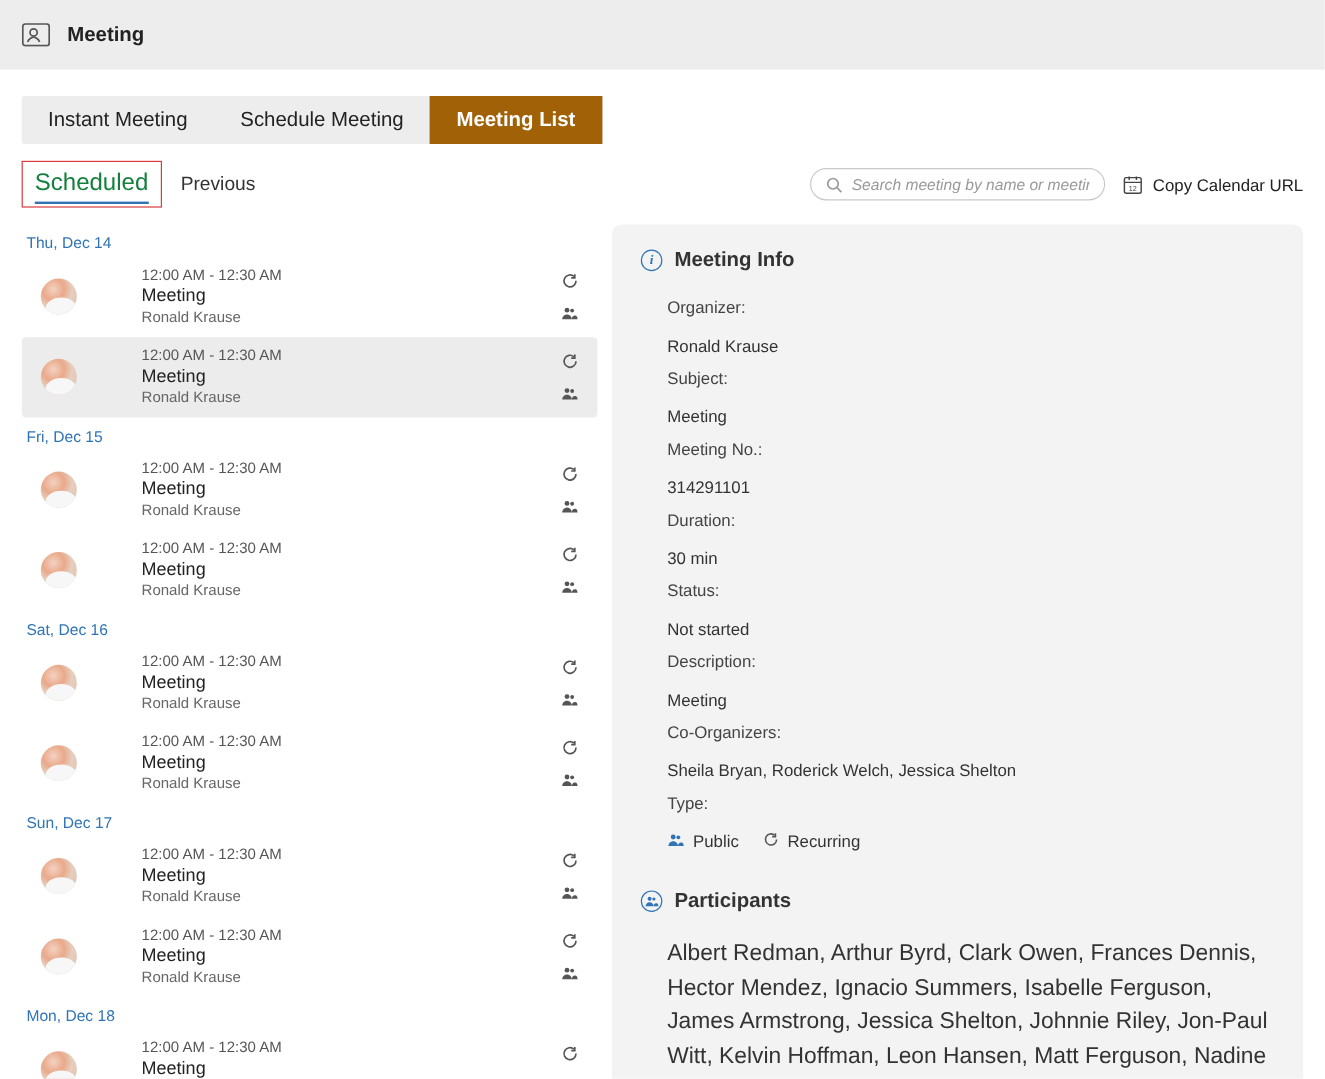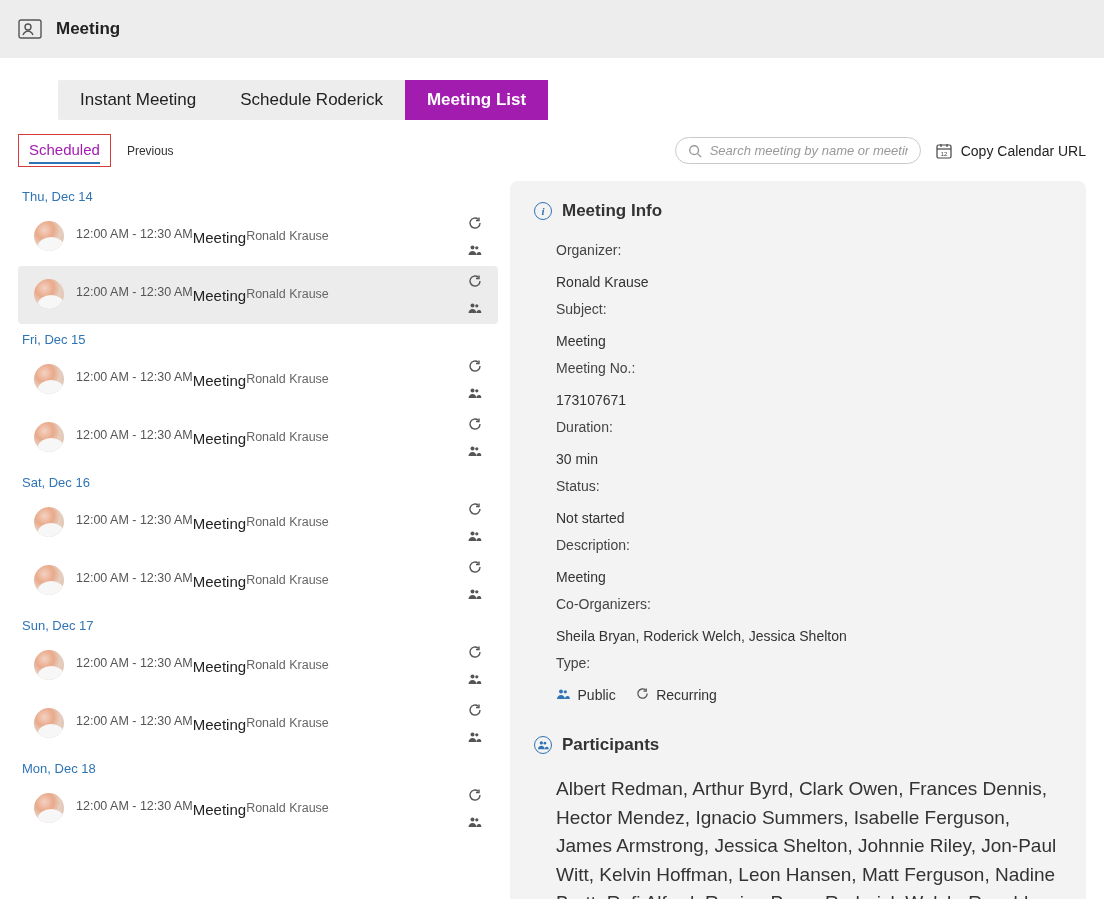--- a/index.html
+++ b/index.html
@@ -33,56 +33,55 @@
   .main-wrap {
     padding: 0 18px 18px 18px;
   }
   
   .tabs-row {
     display: flex;
     background: #ededed;
     margin-top: 22px;
     width: fit-content;
     border-radius: 2px;
-    margin-left: 40px;
   }
   .tabs-row .tab {
     padding: 10px 22px;
     font-size: 17px;
     color: #222;
     cursor: pointer;
   }
   .tabs-row .tab.active {
-    background: #a21caf;
+    background: #a16207;
     color: #fff;
     font-weight: 600;
   }
   
   .sub-row {
     display: flex;
     align-items: center;
     justify-content: space-between;
     margin-top: 12px;
     padding: 2px 0;
   }
   .sub-row-left { display: flex; align-items: center; gap: 16px; }
   .sched-box {
     border: 1.5px solid #d93b3b;
     padding: 6px 10px 2px 10px;
     border-bottom: 1.5px solid #d93b3b;
   }
   .sched-box .sched-label {
-    color: #a21caf;
-    font-size: 15px;
+    color: #15803d;
+    font-size: 20px;
     padding-bottom: 4px;
     border-bottom: 2px solid #2f74b5;
     display: inline-block;
   }
   .prev-label {
-    font-size: 12px;
+    font-size: 16px;
     color: #333;
     cursor: pointer;
   }
   .sub-row-right { display: flex; align-items: center; gap: 14px; }
   .search-box {
     display: flex;
     align-items: center;
     border: 1px solid #c9c9c9;
     border-radius: 18px;
     padding: 5px 12px;
@@ -143,21 +142,21 @@
     background: radial-gradient(circle at 35% 30%, #f4d2c2 0%, #e9a98a 32%, #e6cfc0 55%, #d9baa5 100%);
     flex-shrink: 0;
     position: relative;
     overflow: hidden;
   }
   .avatar::after{
     content:"";
     position:absolute; bottom:-4px; left:4px; width:26px; height:18px;
     background: #f7f7f7; border-radius: 50% 50% 0 0;
   }
-  .mi-text { display:flex; flex-grow:1; }
+  .mi-text { display:flex; flex-direction:column; flex-grow:1;margin-left:42px; }
   .mi-time { font-size: 12.5px; color: #555; }
   .mi-title { font-size: 15px; color: #222; margin-top: 2px; }
   .mi-org { font-size: 12.5px; color: #666; margin-top: 2px; }
   .mi-icons { display:flex; flex-direction:column; gap: 14px; align-items:center; color:#555; }
   
   .detail-panel {
     background: #f3f3f3;
     border-radius: 8px;
     padding: 20px 24px 22px 24px;
     flex-grow: 1;
@@ -212,21 +211,21 @@
       <path d="M5 16c1-3 4-4 5-4s4 1 5 4"></path>
     </svg>
   </span>
   <span class="app-header-title">Meeting</span>
 </div>
 
 <div class="main-wrap">
 
   <div class="tabs-row">
     <div class="tab">Instant Meeting</div>
-    <div class="tab">Schedule Roderick</div>
+    <div class="tab">Schedule Meeting</div>
     <div class="tab active">Meeting List</div>
   </div>
 
   <div class="sub-row">
     <div class="sub-row-left">
       <span class="sched-box">
         <span class="sched-label">Scheduled</span>
       </span>
       <span class="prev-label">Previous</span>
     </div>
@@ -489,21 +488,21 @@
         <div class="info-row">
             <span class="lbl">Organizer:</span>
             <span class="val">Ronald Krause</span>
           </div>
         <div class="info-row">
             <span class="lbl">Subject:</span>
             <span class="val">Meeting</span>
           </div>
         <div class="info-row">
             <span class="lbl">Meeting No.:</span>
-            <span class="val">173107671</span>
+            <span class="val">314291101</span>
           </div>
         <div class="info-row">
             <span class="lbl">Duration:</span>
             <span class="val">30 min</span>
           </div>
         <div class="info-row">
             <span class="lbl">Status:</span>
             <span class="val">Not started</span>
           </div>
         <div class="info-row">

